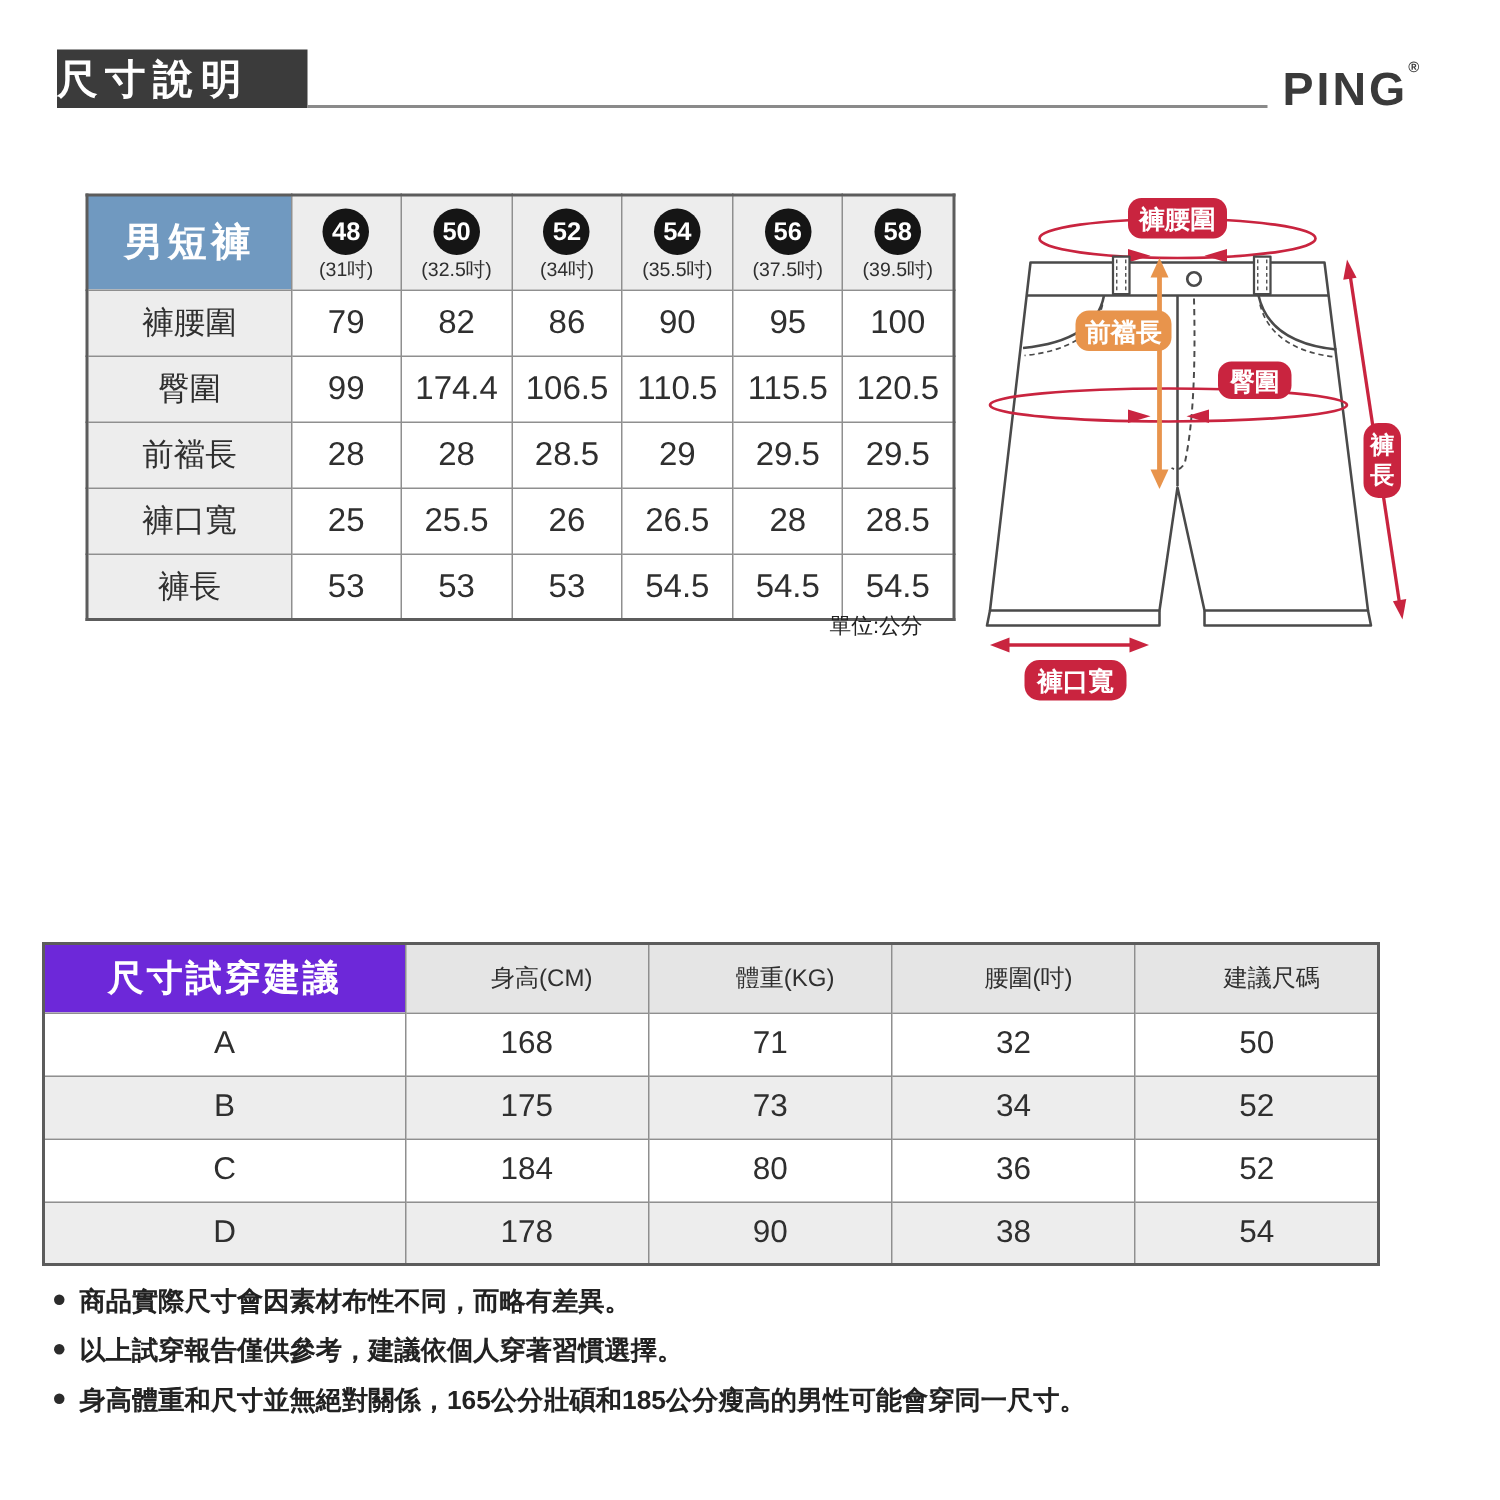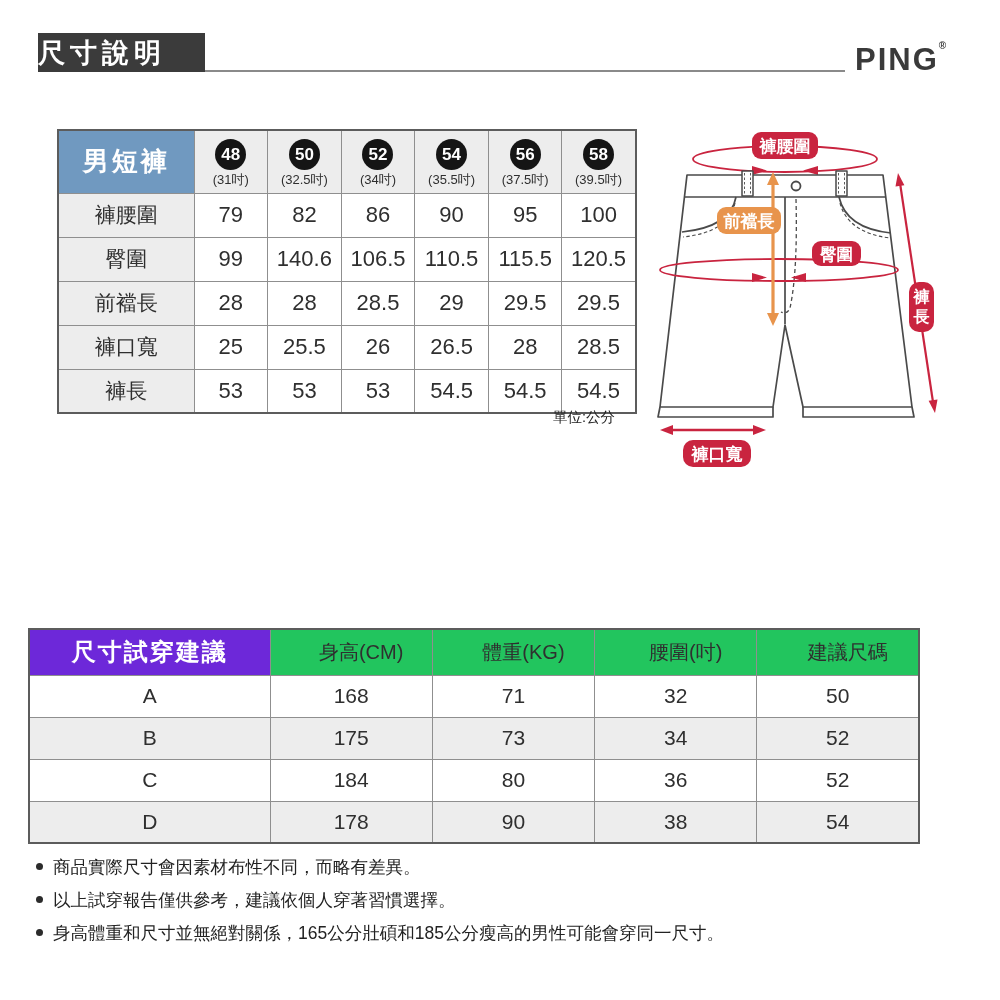--- a/index.html
+++ b/index.html
@@ -37,28 +37,28 @@
 
   
   .diagram{position:absolute;left:640px;top:115px;}
   .diagram text{font-family:"Liberation Sans","DejaVu Sans",sans-serif;}
 
   
   .t2{position:absolute;left:28px;top:628px;width:890px;border:2px solid #5c5c5c;}
   .t2 .head-row{height:46px;}
   .t2 .data-row{height:42px;}
   .cell-title2{background:#6d28d9;color:#fff;font-size:24px;font-weight:bold;letter-spacing:2px;}
-  .t2 th.col{background:#22c55e;font-size:20px;padding-left:20px;}
+  .t2 th.col{background:#e5e5e5;font-size:16px;padding-left:20px;}
   .t2 .rowhead{background:#fff;font-size:21px;}
   .t2 td{background:#fff;font-size:21px;}
   .t2 .stripe td,.t2 .stripe .rowhead{background:#ededed;}
 
   
   .footnotes{position:absolute;left:36px;top:851px;}
-  .fn{font-size:17.5px;line-height:33px;color:#222;}
+  .fn{font-size:17.5px;line-height:33px;color:#222;font-weight:bold;}
 </style>
 </head>
 <body>
 
 <div class="page">
 
   <div class="title-box">尺寸說明</div>
   <div class="rule"></div>
   <div class="brand"><span>PING</span><span class="reg">®</span></div>
 
@@ -105,21 +105,21 @@
       <td class="val">79</td>
       <td class="val">82</td>
       <td class="val">86</td>
       <td class="val">90</td>
       <td class="val">95</td>
       <td class="val">100</td>
     </tr>
     <tr class="data-row">
       <th class="row-label">臀圍</th>
       <td class="val">99</td>
-      <td class="val">140.6</td>
+      <td class="val">174.4</td>
       <td class="val">106.5</td>
       <td class="val">110.5</td>
       <td class="val">115.5</td>
       <td class="val">120.5</td>
     </tr>
     <tr class="data-row">
       <th class="row-label">前襠長</th>
       <td class="val">28</td>
       <td class="val">28</td>
       <td class="val">28.5</td>

